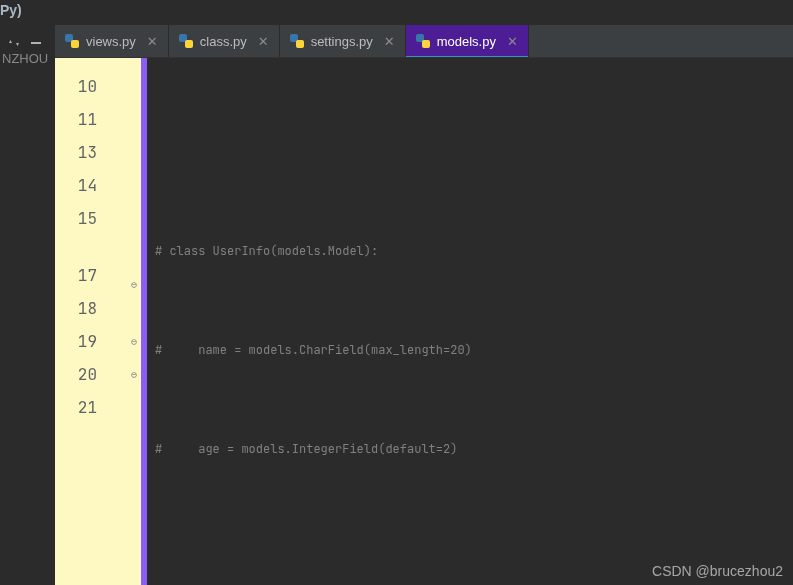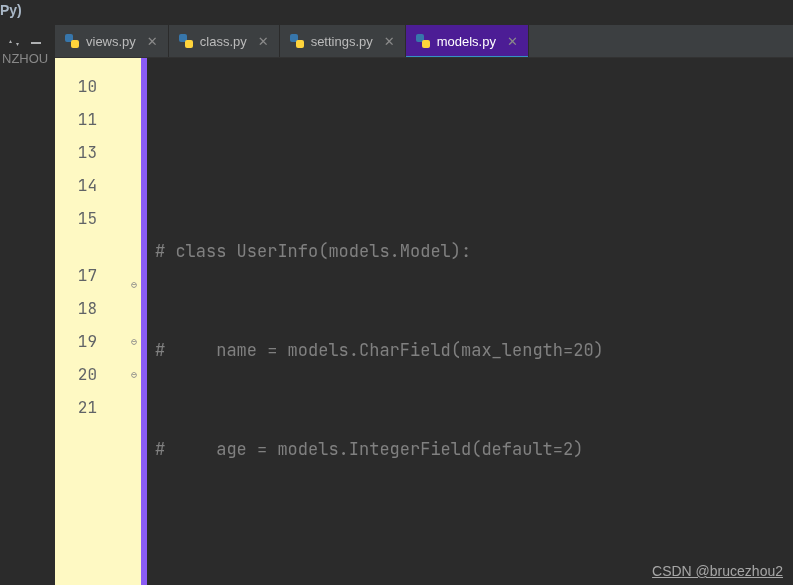--- a/index.html
+++ b/index.html
@@ -119,35 +119,34 @@
   .fold-mark {
     position: absolute;
     right: 4px;
     color: #888;
     font-size: 10px;
   }
   .code {
     flex: 1;
     padding-top: 12px;
     font-family: 'JetBrains Mono','Consolas',monospace;
-    font-size: 17px;
+    font-size: 12px;
     line-height: 33px;
     white-space: pre;
   }
   .line { height: 33px; padding-left: 8px; }
   .cm { color: #808080; }
   .watermark {
     position: absolute;
     bottom: 6px;
     right: 10px;
     color: #cfcfcf;
     font-size: 14px;
     opacity: 0.75;
     font-family: Arial, sans-serif;
-    text-decoration: underline;
   }
 </style>
 </head>
 <body>
 
 <div class="top-fragment">Py)</div>
 
 <div class="toolbar-left">
   <span class="tool-icon">
     <svg width="14" height="14" viewBox="0 0 14 14">

